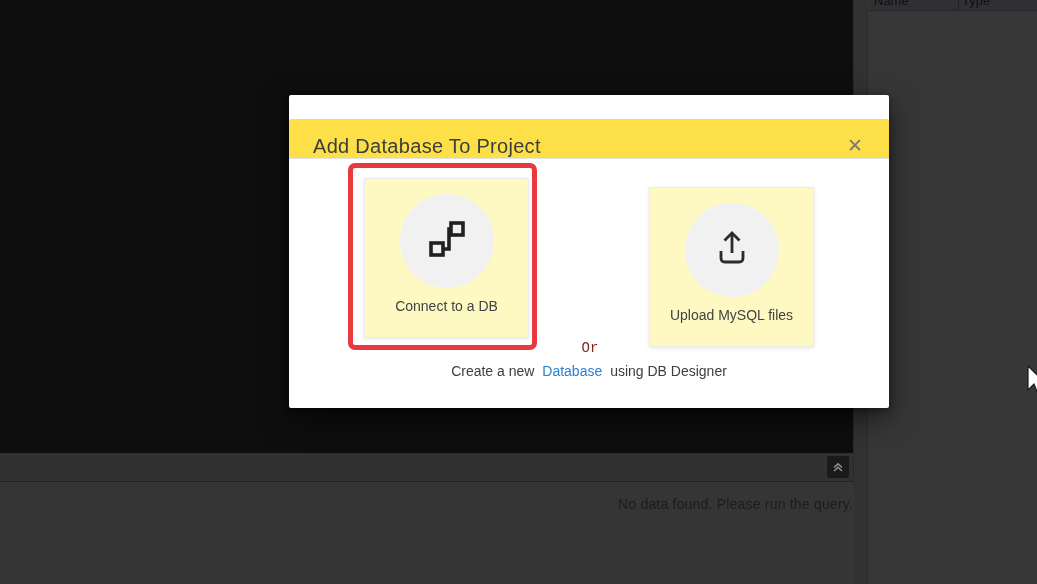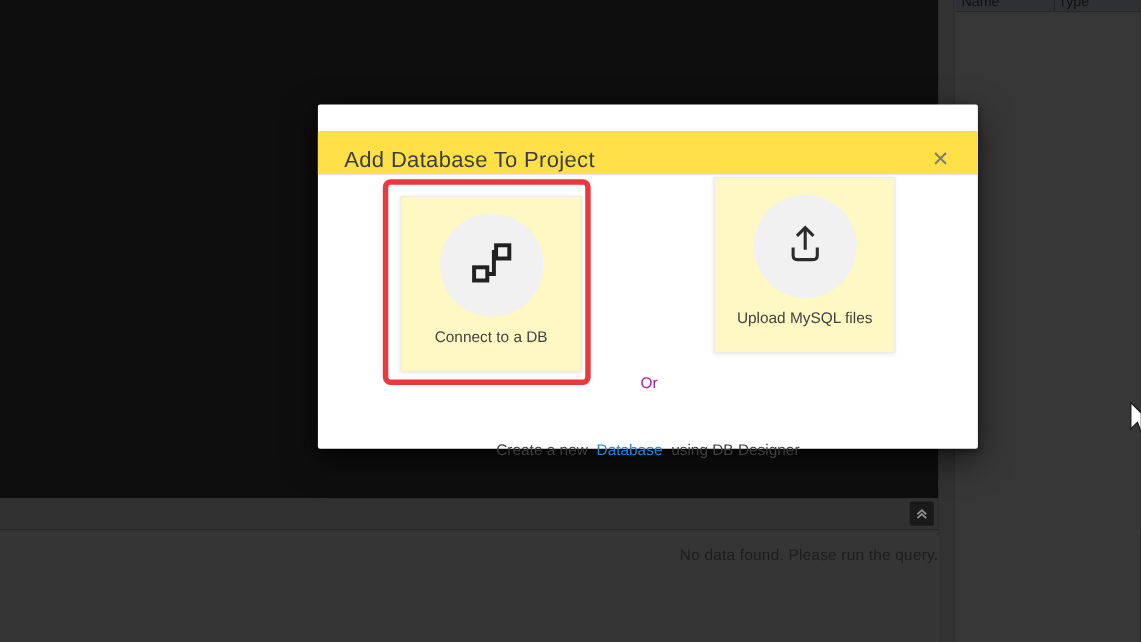--- a/index.html
+++ b/index.html
@@ -154,50 +154,50 @@
     width: 165px; height: 160px;
     background: #fef9c3;
     border: 1px solid #ececec;
     box-shadow: 0 1px 4px rgba(0,0,0,.10);
     display: flex;
     flex-direction: column;
     align-items: center;
     cursor: pointer;
   }
   .option-card.card-connect { left: 75px; top: 19px; }
-  .option-card.card-upload  { left: 360px; top: 2px; align-items: center; }
+  .option-card.card-upload  { left: 360px; top: 28px; align-items: center; }
   .icon-circle {
     margin-top: 15px;
     width: 94px; height: 94px;
     border-radius: 50%;
     background: #f1f1f1;
     display: flex; align-items: center; justify-content: center;
   }
   .option-label {
     margin-top: 10px;
     font-size: 14px;
     color: #424242;
   }
 
   .or-text {
     position: absolute;
     left: 283px; top: 181px;
     width: 36px;
     text-align: center;
     font-size: 14px;
-    color: #a21caf;
+    color: #7f1d1d;
+    font-family: Liberation Mono, monospace;
   }
   .footer-line {
     position: absolute;
     left: 0; top: 204px;
     width: 100%;
     text-align: center;
     font-size: 14px;
     color: #3d3d3d;
-    margin-top: 38px;
   }
   .footer-line .db-link {
     color: #2b80d4;
     cursor: pointer;
     margin: 0 4px;
   }
 </style>
 </head>
 <body>
 

